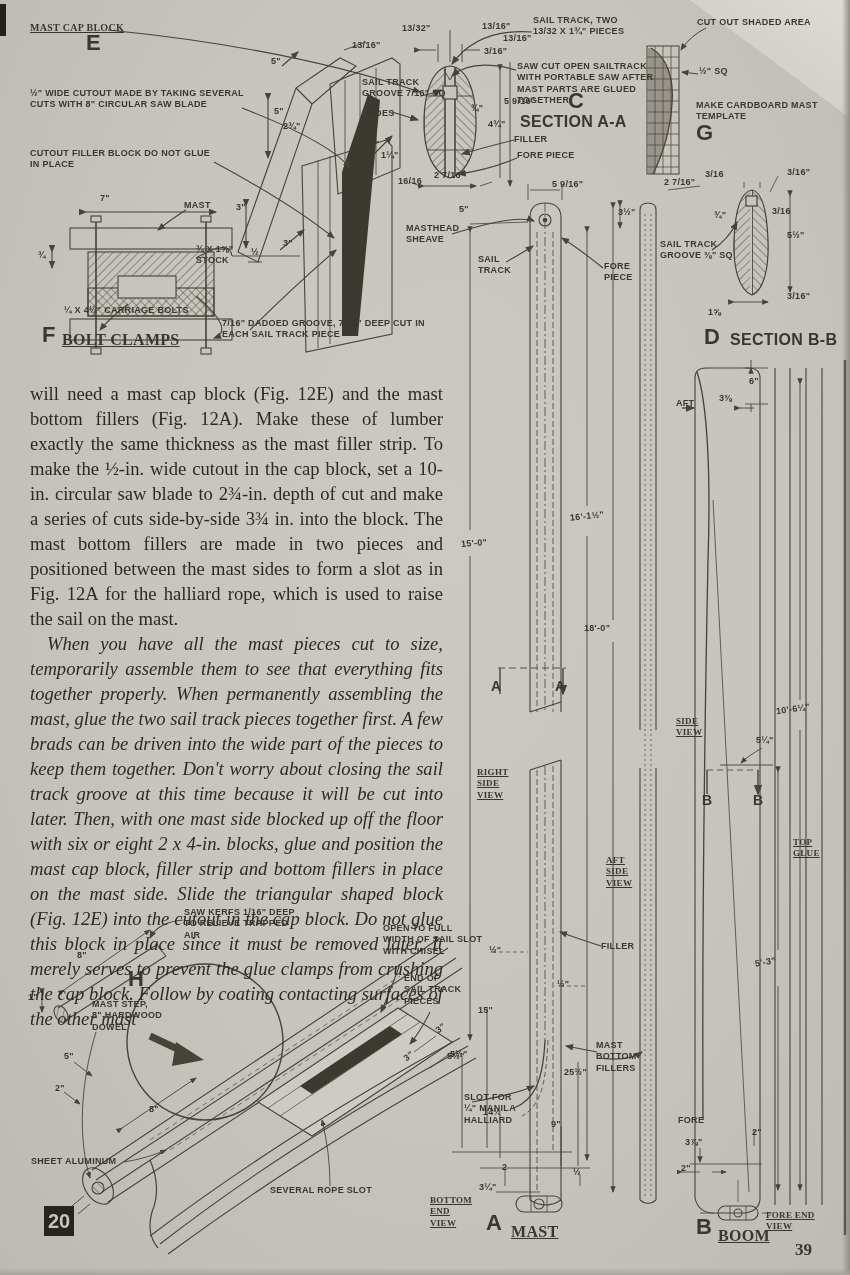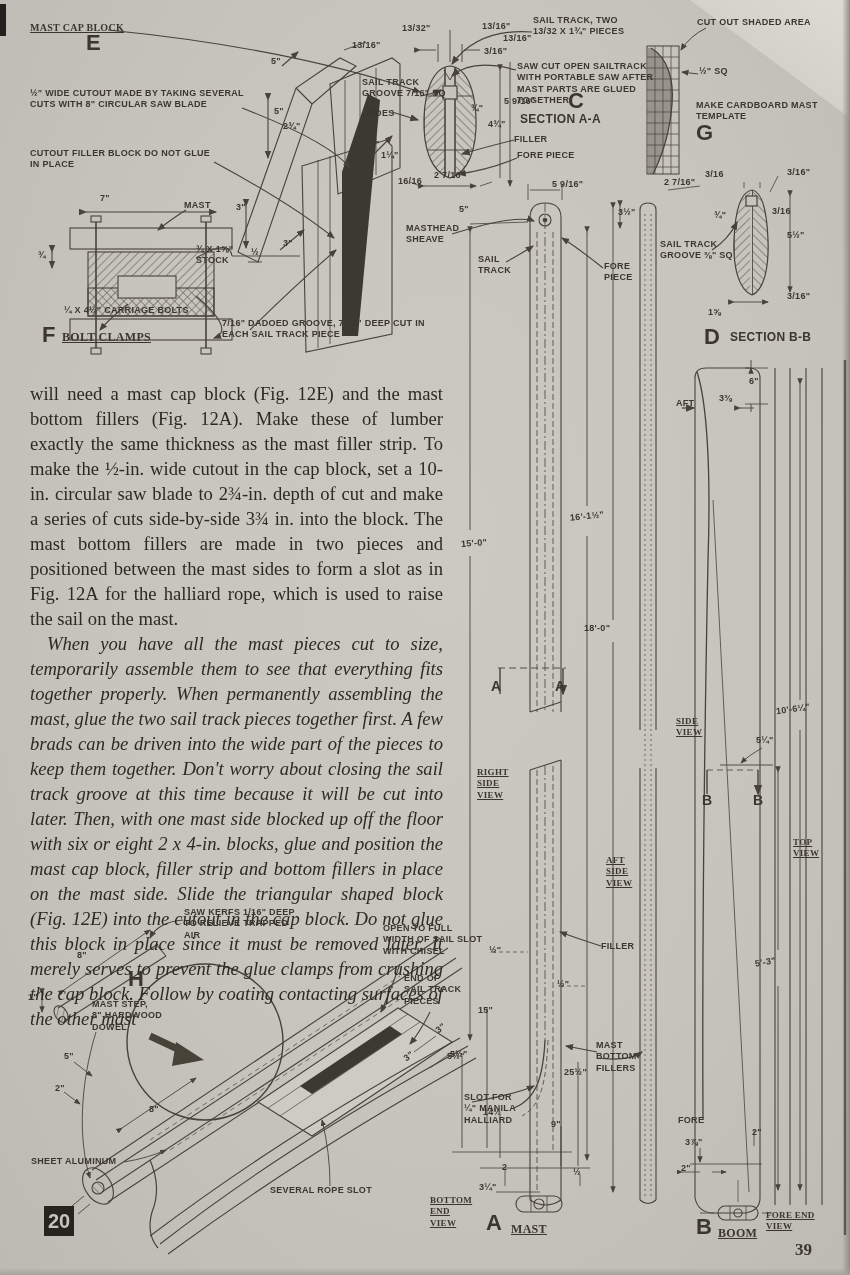--- a/index.html
+++ b/index.html
@@ -9,21 +9,21 @@
   .curl{position:absolute;right:0;top:0;width:160px;height:118px;
         background:linear-gradient(215deg,#dddbd4 0%,#d2d0c9 55%,rgba(210,208,201,0) 78%);
         clip-path:polygon(0 0,100% 0,100% 100%);}
   .edge-right{position:absolute;right:0;top:0;width:8px;height:1275px;background:linear-gradient(to left,#8f8d85,rgba(143,141,133,0));}
   .edge-bottom{position:absolute;left:0;bottom:0;width:850px;height:7px;background:linear-gradient(to top,#a5a39b,rgba(165,163,155,0));}
   .mark-left{position:absolute;left:0;top:4px;width:6px;height:32px;background:#23211d;}
   .lbl{position:absolute;font-weight:bold;font-size:9px;line-height:1.25;color:#3b372e;
        letter-spacing:.3px;white-space:pre-line;}
   .ul{text-decoration:underline;font-family:Liberation Serif, serif;}
   .big{font-size:22px;letter-spacing:0;line-height:1;}
-  .mid{font-size:12px;}
+  .mid{font-size:16px;}
   .sec{font-size:14px;}
   .bodycopy{position:absolute;left:30px;top:381px;width:413px;
             font-family:"Liberation Serif",serif;font-size:18.6px;line-height:1.345;
             color:#2d2a24;text-align:justify;}
   .bodycopy p{margin:0;}
   .bodycopy p + p{text-indent:17px;font-style:italic;}
   .figno{position:absolute;left:44px;top:1206px;width:30px;height:30px;background:#26241f;
          color:#c6c4bd;font-weight:bold;font-size:20px;text-align:center;line-height:30px;
          font-family:"Liberation Sans",sans-serif;}
   .pageno{position:absolute;left:795px;top:1240px;font-family:"Liberation Serif",serif;
@@ -377,21 +377,21 @@
   <span class="lbl" style="left:676px;top:398px">AFT</span>
   <span class="lbl" style="left:719px;top:393px">3⅜</span>
   <span class="lbl" style="left:749px;top:376px">6"</span>
   <span class="lbl ul" style="left:676px;top:716px">SIDE
 VIEW</span>
   <span class="lbl" style="left:776px;top:704px;transform:rotate(-8deg)">10'-6¼"</span>
   <span class="lbl" style="left:756px;top:735px">5¼"</span>
   <span class="lbl sec" style="left:702px;top:792px">B</span>
   <span class="lbl sec" style="left:753px;top:792px">B</span>
   <span class="lbl ul" style="left:793px;top:837px">TOP
-VIEW</span>
+GLUE</span>
   <span class="lbl" style="left:755px;top:957px;transform:rotate(-10deg)">5'-3"</span>
   <span class="lbl" style="left:678px;top:1115px">FORE</span>
   <span class="lbl" style="left:685px;top:1137px">3⅞"</span>
   <span class="lbl" style="left:752px;top:1127px">2"</span>
   <span class="lbl" style="left:681px;top:1163px">2"</span>
   <span class="lbl big" style="left:696px;top:1216px">B</span>
   <span class="lbl ul mid" style="left:718px;top:1226px">BOOM</span>
   <span class="lbl ul" style="left:766px;top:1210px">FORE END
 VIEW</span>
 

